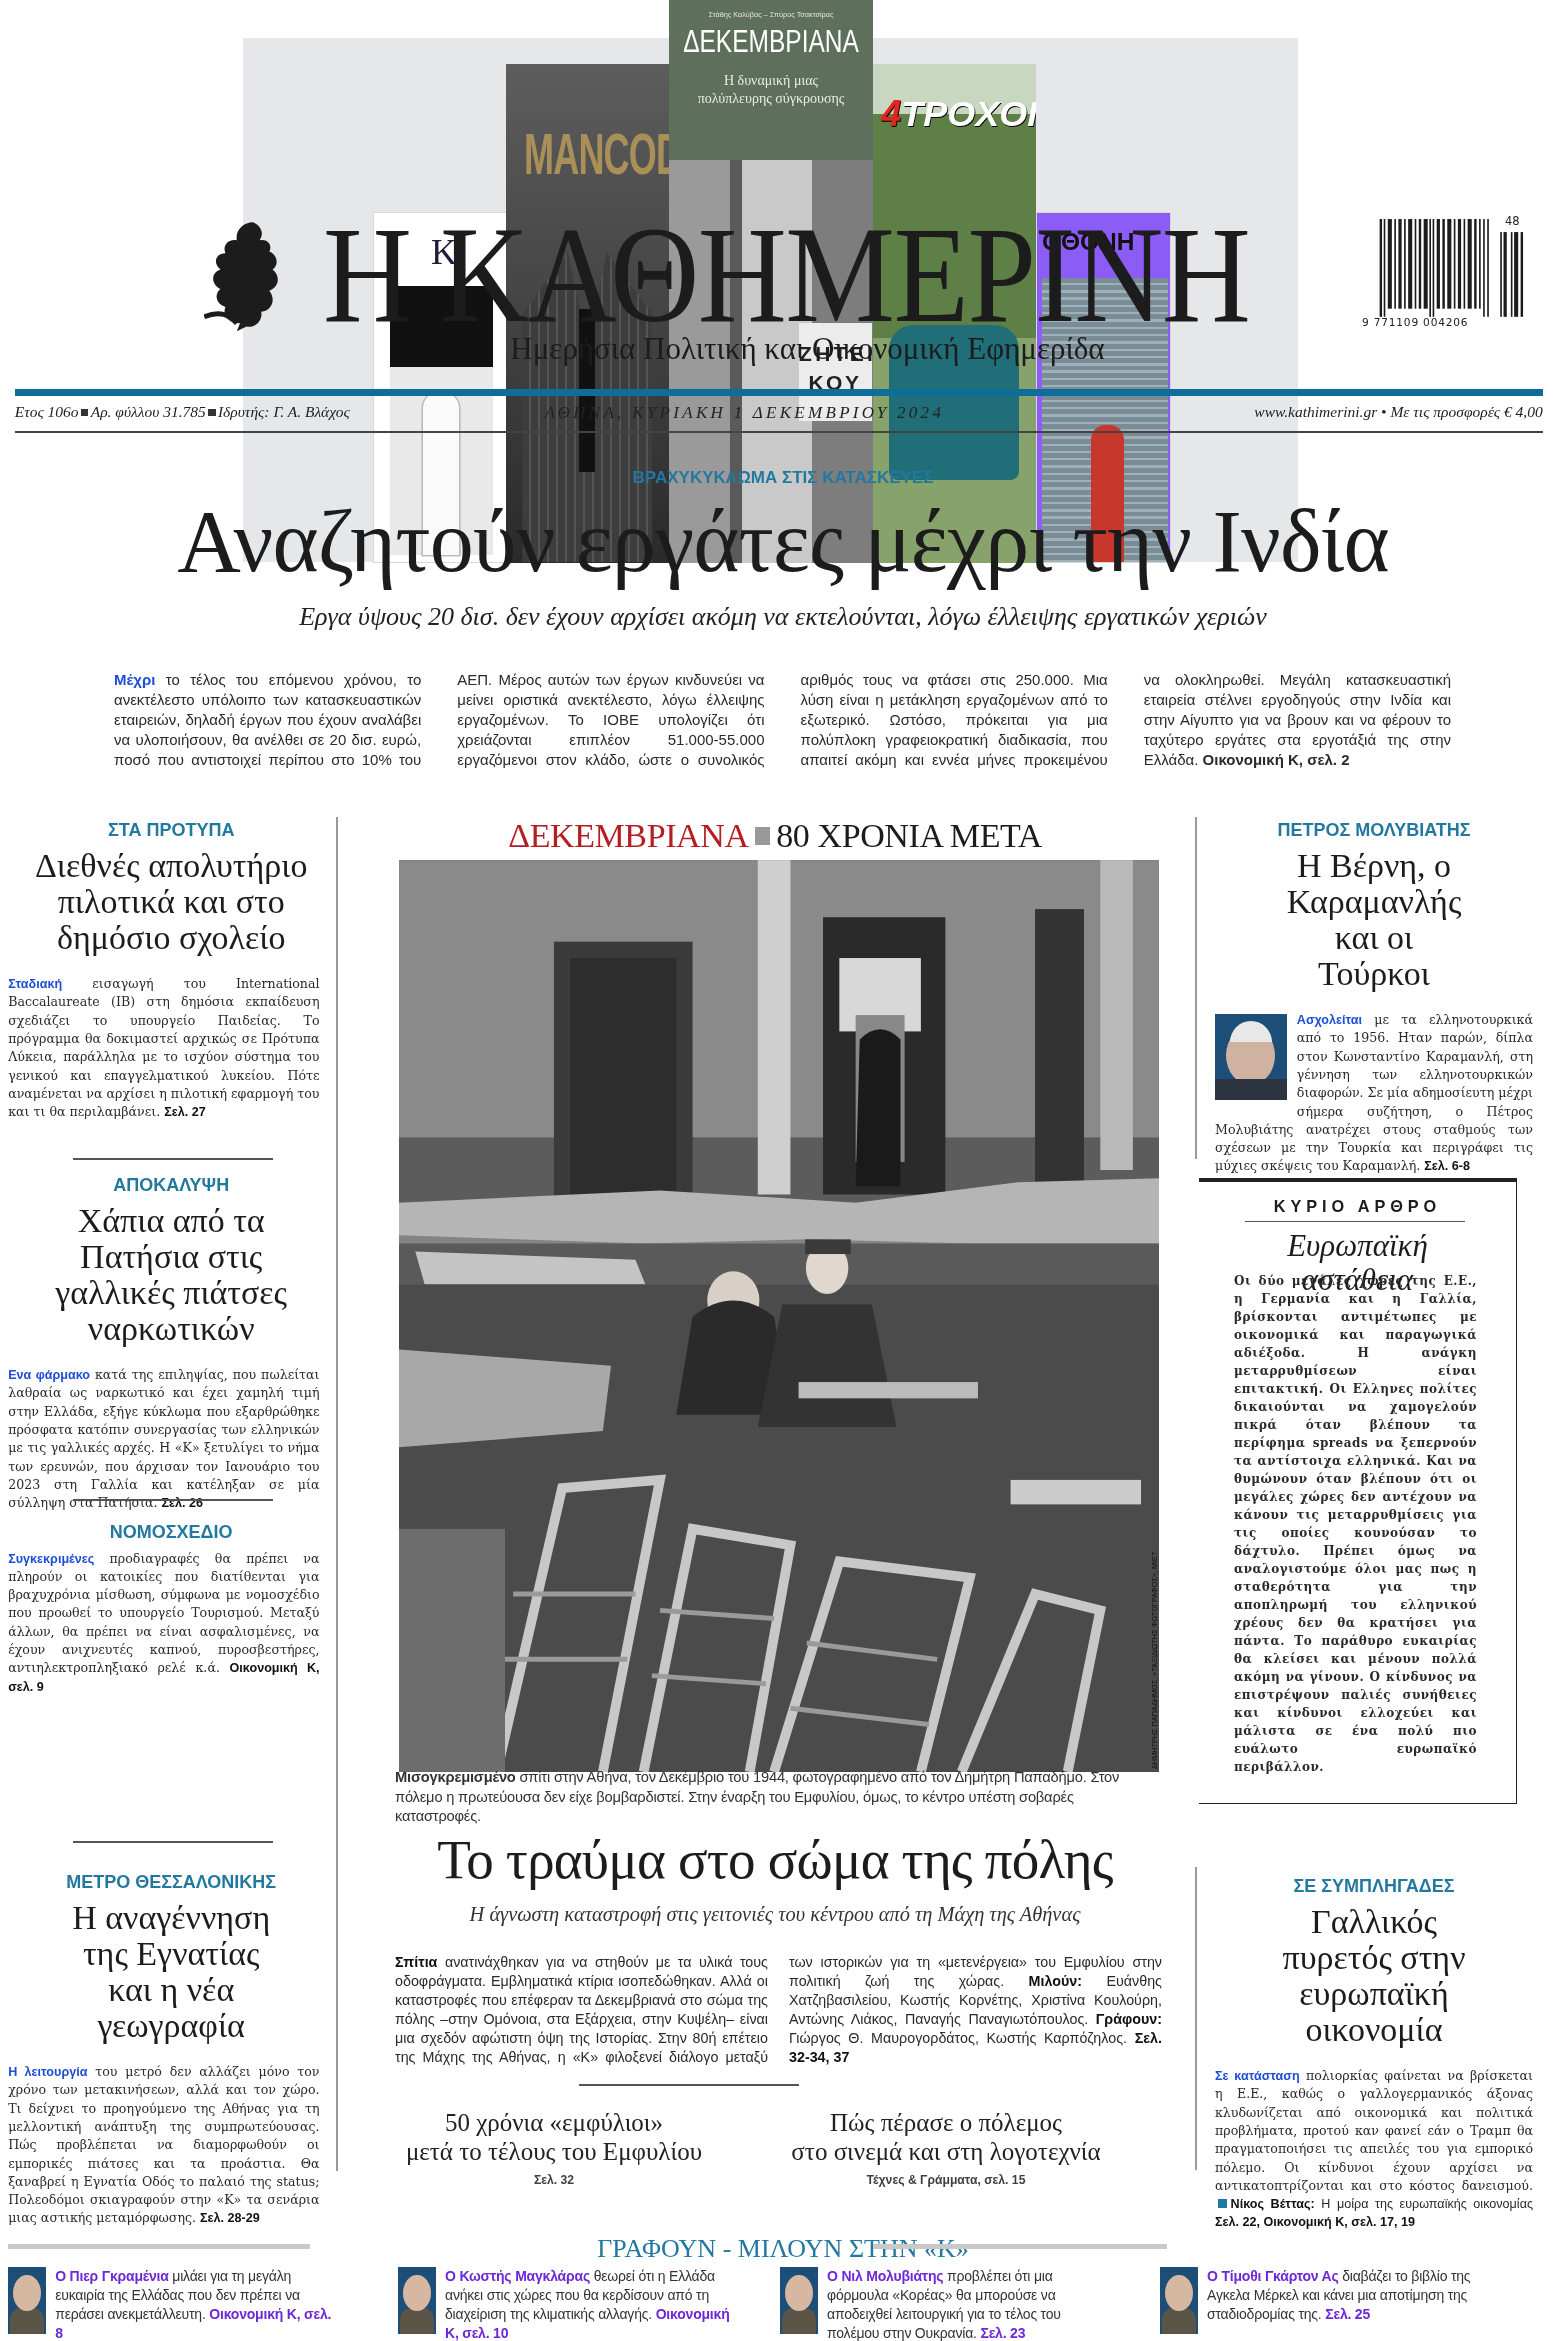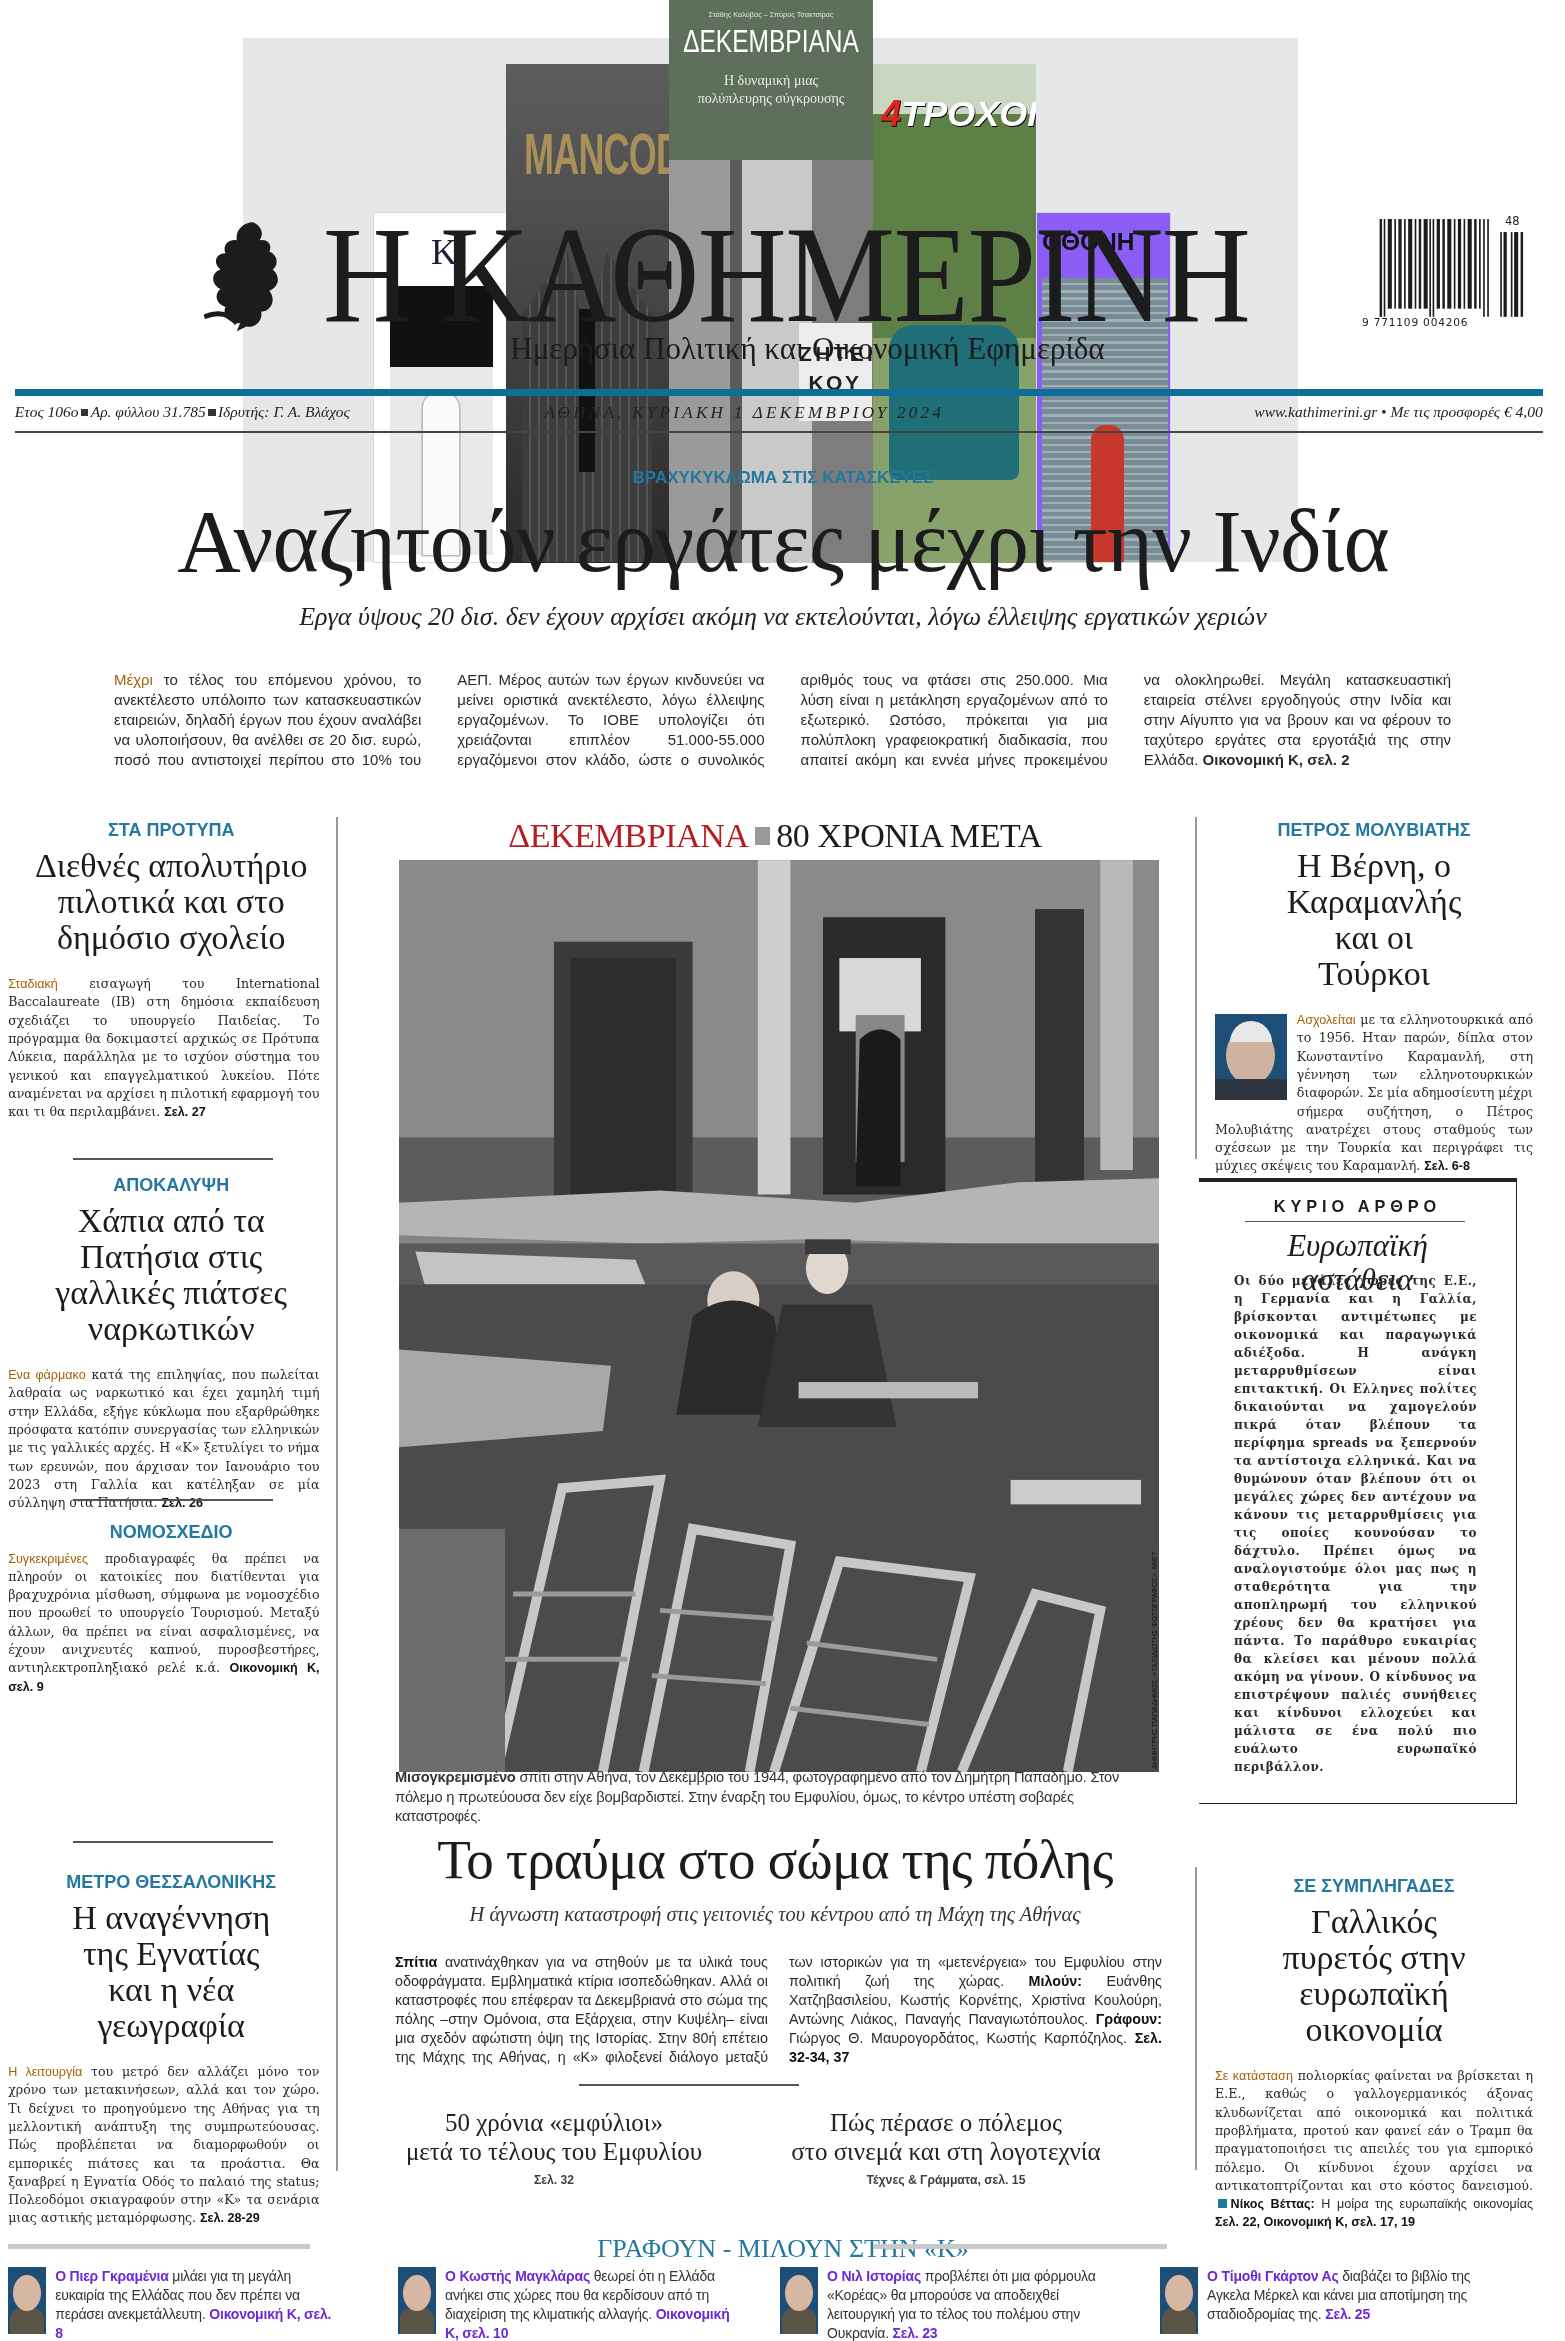--- a/index.html
+++ b/index.html
@@ -48,21 +48,21 @@
   .infobar .r { position:absolute; right: 0; top: 0; }
   .sq { display:inline-block; width: 7.3px; height: 7.3px; background:#333; margin: 0 2.4px; vertical-align: 0.8px; }
   .thin-rule { left: 14.7px; top: 431px; width: 1528px; height: 1.6px; background: #444; }
 
   
   .kicker { font-family: "Liberation Sans", sans-serif; font-weight: bold; color: #2378a0; text-transform: uppercase; text-align: center; }
   .lead-kicker { left: 0; top: 468px; width: 1566px; font-size: 17px; }
   .lead-title { left: 0; top: 489px; width: 1566px; text-align: center; font-size: 88px; line-height: 106px; letter-spacing: -0.8px; }
   .lead-sub { left: 0; top: 602px; width: 1566px; text-align: center; font-style: italic; font-size: 26px; color: #222; }
   .lead-body { left: 114px; top: 670px; width: 1337px; column-count: 4; column-gap: 36px; font-family: "Liberation Sans", sans-serif; font-size: 15px; line-height: 20px; text-align: justify; color: #2a2a2a; height: 102px; }
-  b.lead-in, .lead-in { font-weight: normal; color: #a16207; }
+  b.lead-in, .lead-in { font-weight: bold; color: #1d4ed8; }
 
   
   .side { width: 326px; text-align: center; }
   .side .kicker { font-size: 18px; margin-bottom: 6.5px; }
   .side h2 { font-weight: normal; font-size: 34px; line-height: 36px; color: #1c1c1c; margin-bottom: 19.6px; }
   .side p { font-family: "DejaVu Serif", serif; font-size: 12.6px; line-height: 18.3px; text-align: justify; color: #2a2a2a; }
   .side p .pg { font-family: "Liberation Sans", sans-serif; font-weight: bold; color:#111; }
   .side p .lead-in { font-family: "Liberation Sans", sans-serif; }
   .short-rule { height: 1.6px; background: #555; width: 200px; margin: 0 auto; }
   .vrule { width: 1.6px; background: #9a9a9a; }
@@ -356,19 +356,19 @@
 <div class="opinion" style="left:8.2px;">
   <div class="face"></div>
   <div class="txt"><span class="nm">Ο Πιερ Γκραμένια</span><span> μιλάει για τη μεγάλη ευκαιρία της Ελλάδας που δεν πρέπει να περάσει ανεκμετάλλευτη. </span><span class="pg">Οικονομική Κ, σελ. 8</span></div>
 </div>
 <div class="opinion" style="left:398px;">
   <div class="face"></div>
   <div class="txt"><span class="nm">Ο Κωστής Μαγκλάρας</span><span> θεωρεί ότι η Ελλάδα ανήκει στις χώρες που θα κερδίσουν από τη διαχείριση της κλιματικής αλλαγής. </span><span class="pg">Οικονομική Κ, σελ. 10</span></div>
 </div>
 <div class="opinion" style="left:780px;">
   <div class="face"></div>
-  <div class="txt"><span class="nm">Ο Νιλ Ιστορίας</span><span> προβλέπει ότι μια φόρμουλα «Κορέας» θα μπορούσε να αποδειχθεί λειτουργική για το τέλος του πολέμου στην Ουκρανία. </span><span class="pg">Σελ. 23</span></div>
+  <div class="txt"><span class="nm">Ο Νιλ Μολυβιάτης</span><span> προβλέπει ότι μια φόρμουλα «Κορέας» θα μπορούσε να αποδειχθεί λειτουργική για το τέλος του πολέμου στην Ουκρανία. </span><span class="pg">Σελ. 23</span></div>
 </div>
 <div class="opinion" style="left:1160px;">
   <div class="face"></div>
   <div class="txt"><span class="nm">Ο Τίμοθι Γκάρτον Ας</span><span> διαβάζει το βιβλίο της Αγκελα Μέρκελ και κάνει μια αποτίμηση της σταδιοδρομίας της. </span><span class="pg">Σελ. 25</span></div>
 </div>
 
 
 </body></html>

